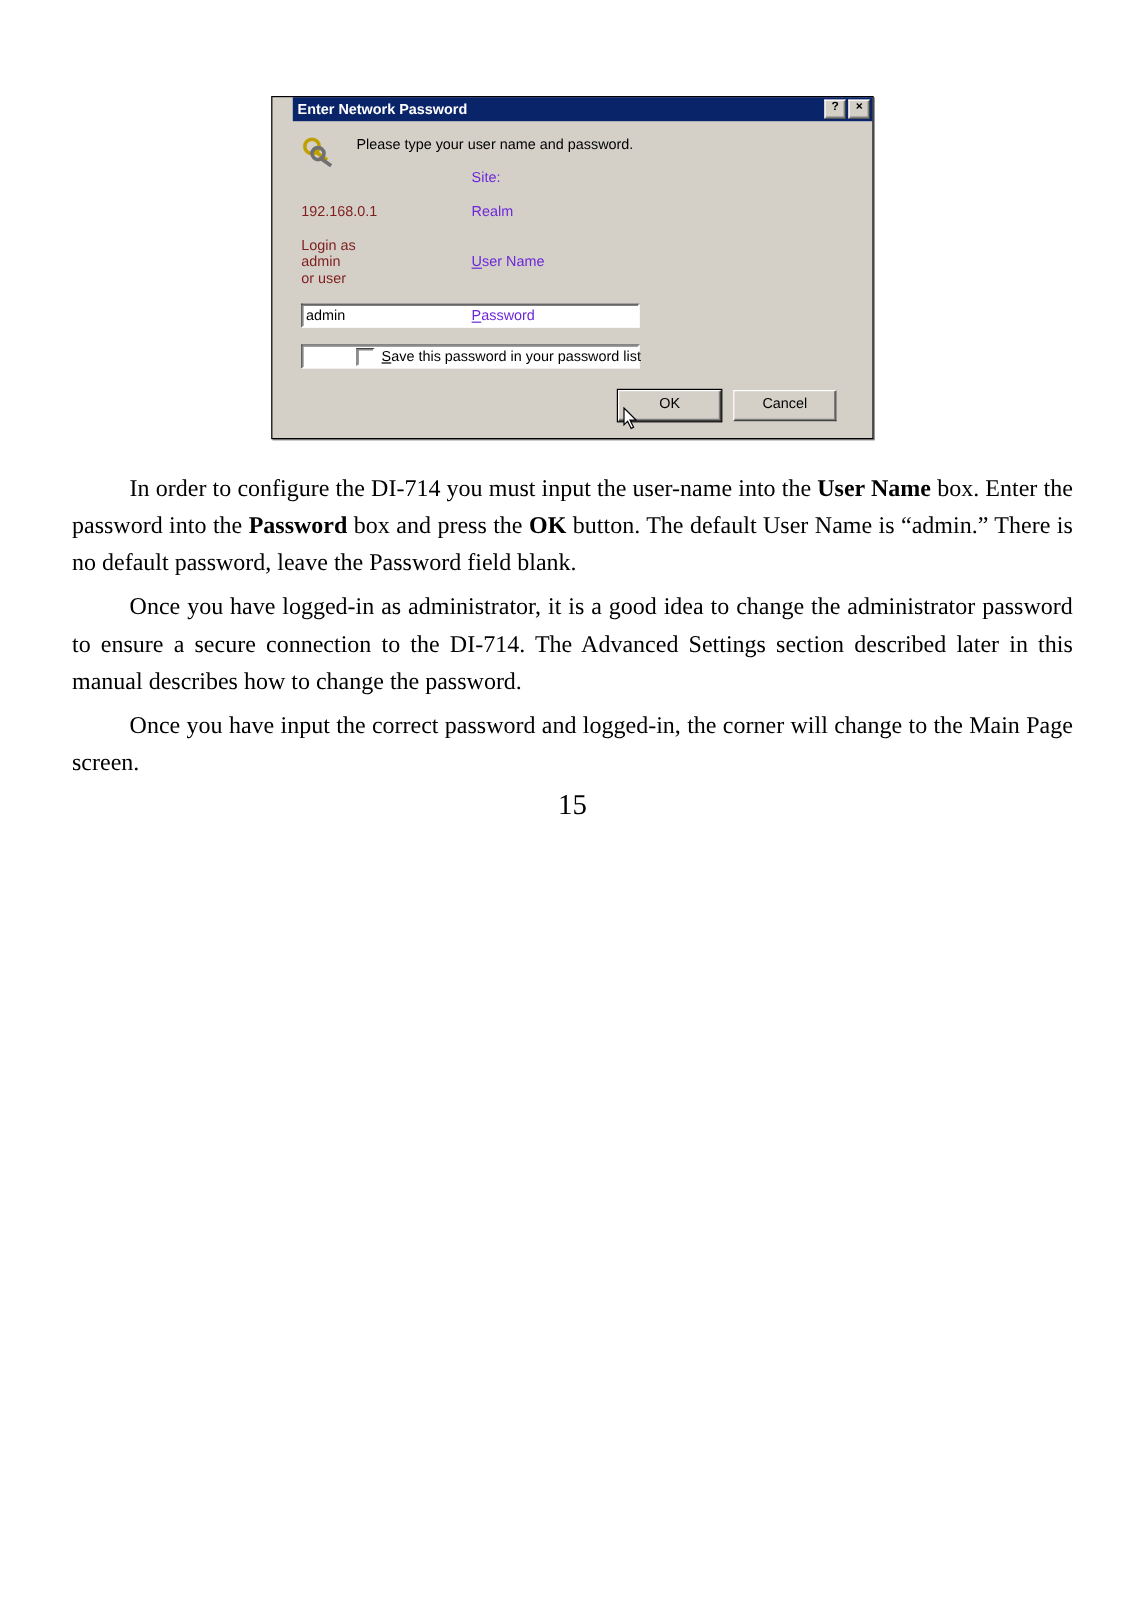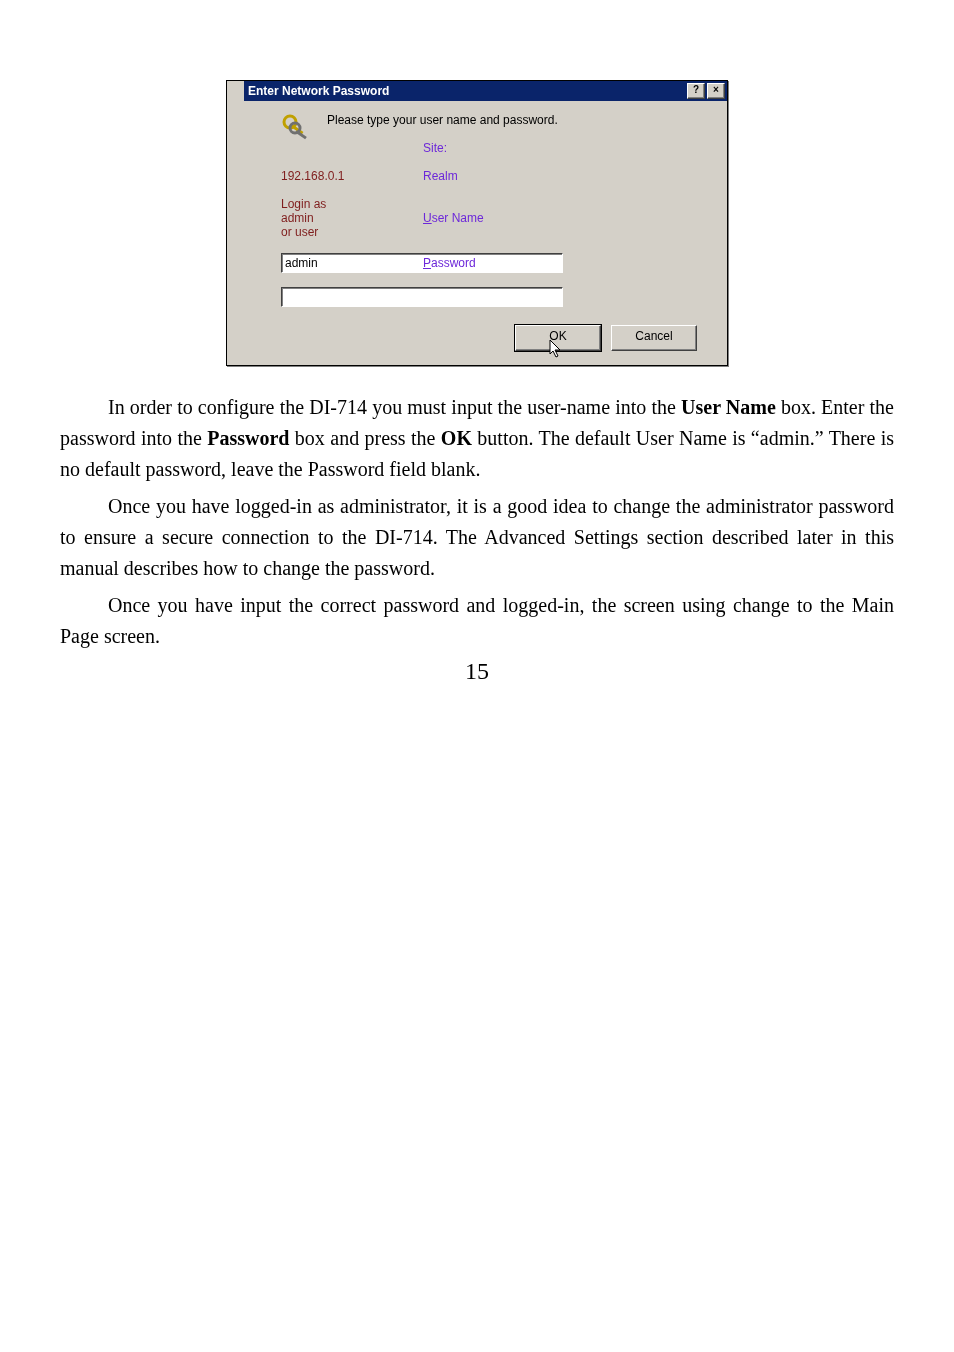--- a/index.html
+++ b/index.html
@@ -56,23 +56,22 @@
     border-bottom-color: #404040;
     box-shadow: inset -1px -1px 0 #808080;
     font-family: Arial, sans-serif;
     font-size: 10px;
     line-height: 12px;
     text-align: center;
     color: #000;
     font-weight: bold;
   }
   .dialog-body {
-    padding: 12px 16px 14px 14px;
+    padding: 12px 16px 14px 24px;
     position: relative;
-    margin-left: 40px;
   }
   .body-grid {
     display: grid;
     grid-template-columns: 46px 96px 1fr;
     row-gap: 14px;
     align-items: center;
   }
   .prompt-row {
     grid-column: 2 / span 2;
   }
@@ -187,36 +186,40 @@
           <div class="field-value">Login as admin or user</div>
 
           <div></div>
           <div class="field-label"><span class="u">U</span><span>ser Name</span></div>
           <div><input class="text-input" type="text" value="admin" style=""></div>
 
           <div></div>
           <div class="field-label"><span class="u">P</span><span>assword</span></div>
           <div><input class="text-input" type="password" value="" style=""></div>
 
+          <div class="chk-row">
+            <span class="win-checkbox"></span>
+            <span><span class="u">S</span><span>ave this password in your password list</span></span>
+          </div>
 
           <div class="btn-row">
             <div class="win-button default">OK</div>
             <div class="win-button">Cancel</div>
             <svg class="cursor" style="left:268px; top:14px;" width="16" height="20" viewBox="0 0 16 20">
               <path d="M1 1 L1 15 L4 12 L7 18 L9 17 L6 11 L11 11 Z" fill="#fff" stroke="#000" stroke-width="1"></path>
             </svg>
           </div>
         </div>
       </div>
     </div>
   </div>
 
   <div class="doc-text">
     <p>
       <span>In order to configure the DI-714 you must input the user-name into the </span><b>User Name</b><span> box.  Enter the password into the </span><b>Password</b><span> box and press the </span><b>OK</b><span> button.   The default User Name is “admin.”   There is no default password, leave the Password field blank.</span>
     </p>
     <p>Once you have logged-in as administrator, it is a good idea to change the administrator password to ensure a secure connection to the DI-714. The Advanced Settings section described later in this manual describes how to change the password.</p>
-    <p>Once you have input the correct password and logged-in, the screen using change to the Main Page screen.</p>
+    <p>Once you have input the correct password and logged-in, the corner will change to the Main Page screen.</p>
   </div>
 
   <div class="page-num">15</div>
 
 </div>
 
 </body></html>

